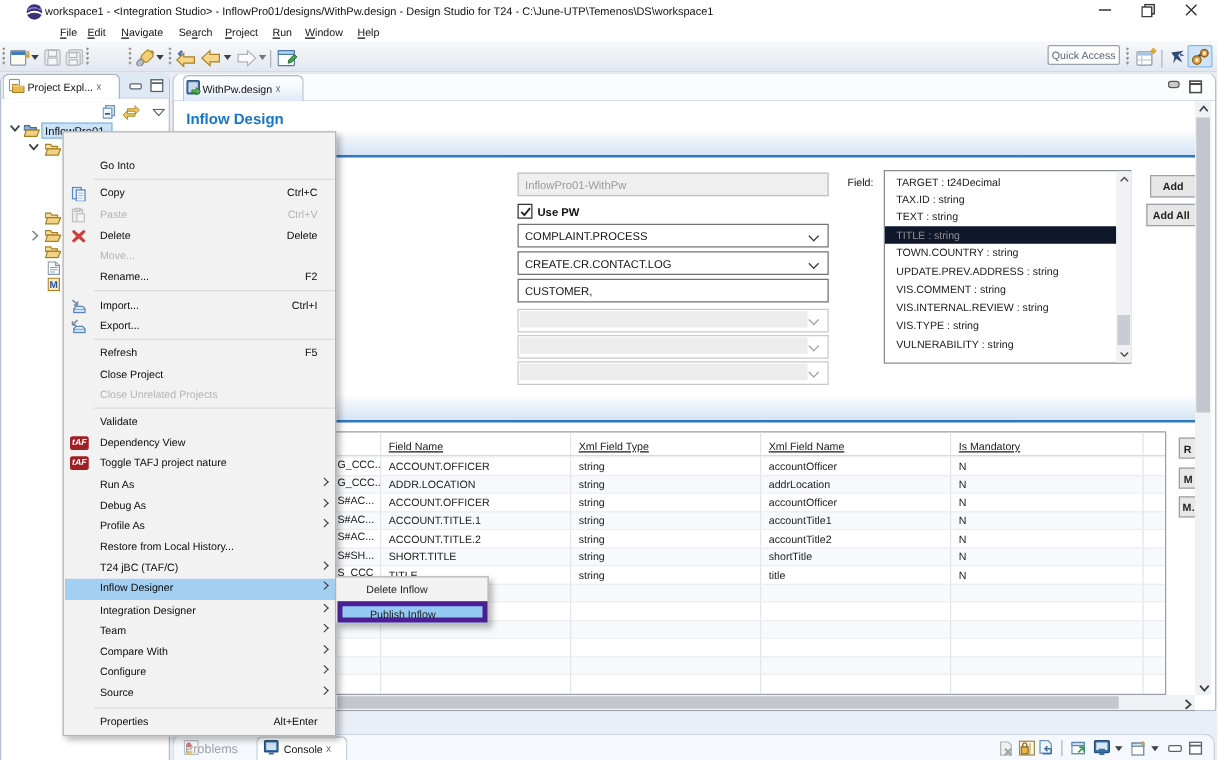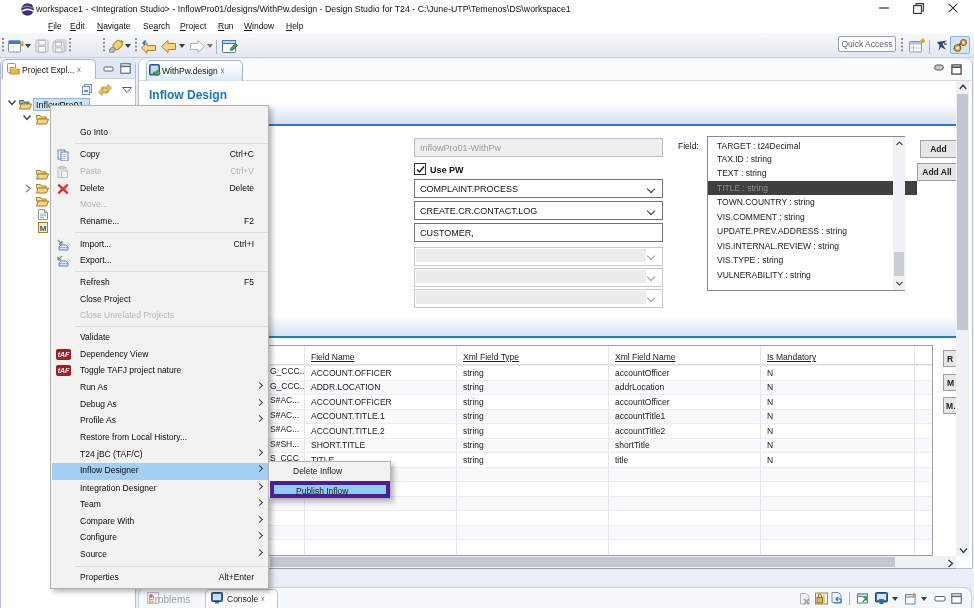--- a/index.html
+++ b/index.html
@@ -316,24 +316,24 @@
 <div class="abs chev dis" style="left:648px;top:272px;width:8px;height:8px"></div>
 <div class="abs tfield" style="top:289px;background:#fff;border:1px solid #c9c9c9"></div>
 <div class="abs" style="left:416px;top:291px;width:230px;height:13px;background:#ececec"></div>
 <div class="abs chev dis" style="left:648px;top:293px;width:8px;height:8px"></div>
 
 <div class="abs" style="left:678px;top:141px;color:#111">Field:</div>
 <div class="abs" id="fieldlist">
 <div class="li" style="padding-top:2px">TARGET : t24Decimal</div>
 <div class="li">TAX.ID : string</div>
 <div class="li">TEXT : string</div>
-<div class="li" style="background:#404040;color:#909090;width:209px">TITLE : string</div>
+<div class="li" style="background:#0f172a;color:#909090;width:185px">TITLE : string</div>
 <div class="li">TOWN.COUNTRY : string</div>
+<div class="li">UPDATE.PREV.ADDRESS : string</div>
 <div class="li">VIS.COMMENT : string</div>
-<div class="li">UPDATE.PREV.ADDRESS : string</div>
 <div class="li">VIS.INTERNAL.REVIEW : string</div>
 <div class="li">VIS.TYPE : string</div>
 <div class="li">VULNERABILITY : string</div>
 </div>
 
 <div class="abs" style="left:893px;top:137px;width:12px;height:153px;background:#f0f1f4"></div>
 <svg class="abs" style="left:896px;top:141px" width="7" height="5" viewBox="0 0 7 5">
     <path d="M0.5 4 L3.5 1 L6.5 4" stroke="#505050" stroke-width="1.2" fill="none"></path>
   </svg>
 <div class="abs" style="left:894px;top:252px;width:10px;height:24px;background:#c9ccd2"></div>

